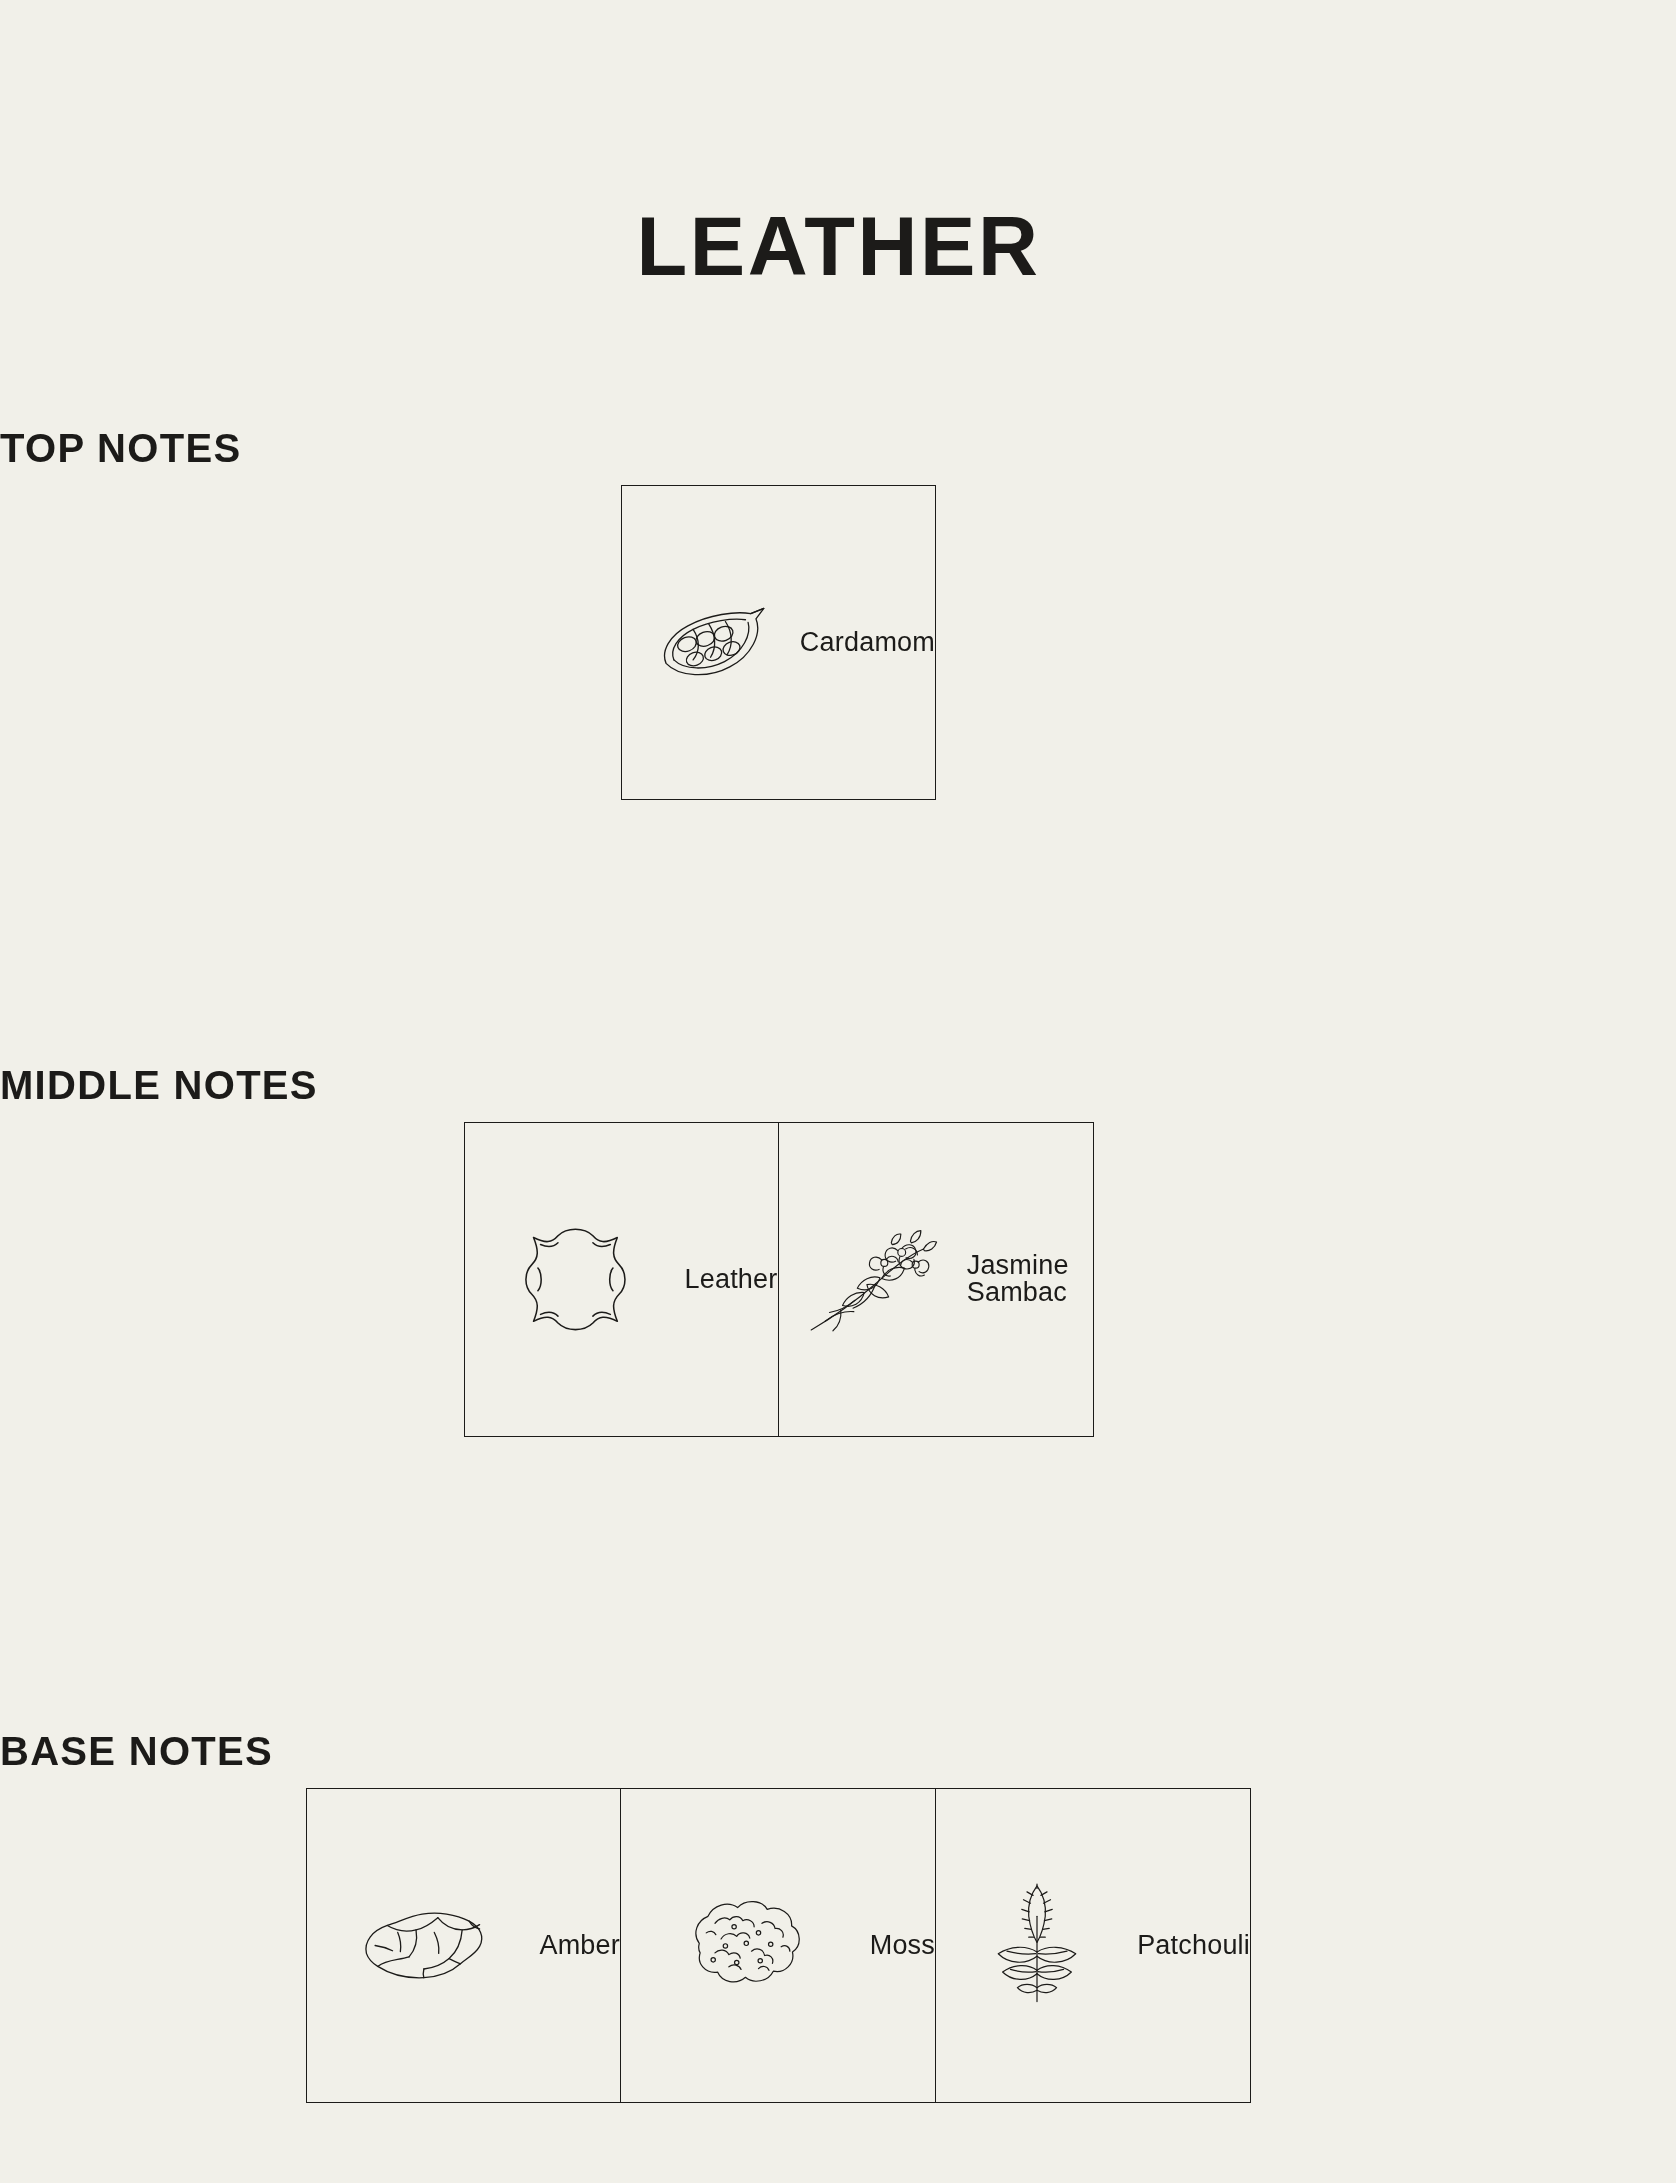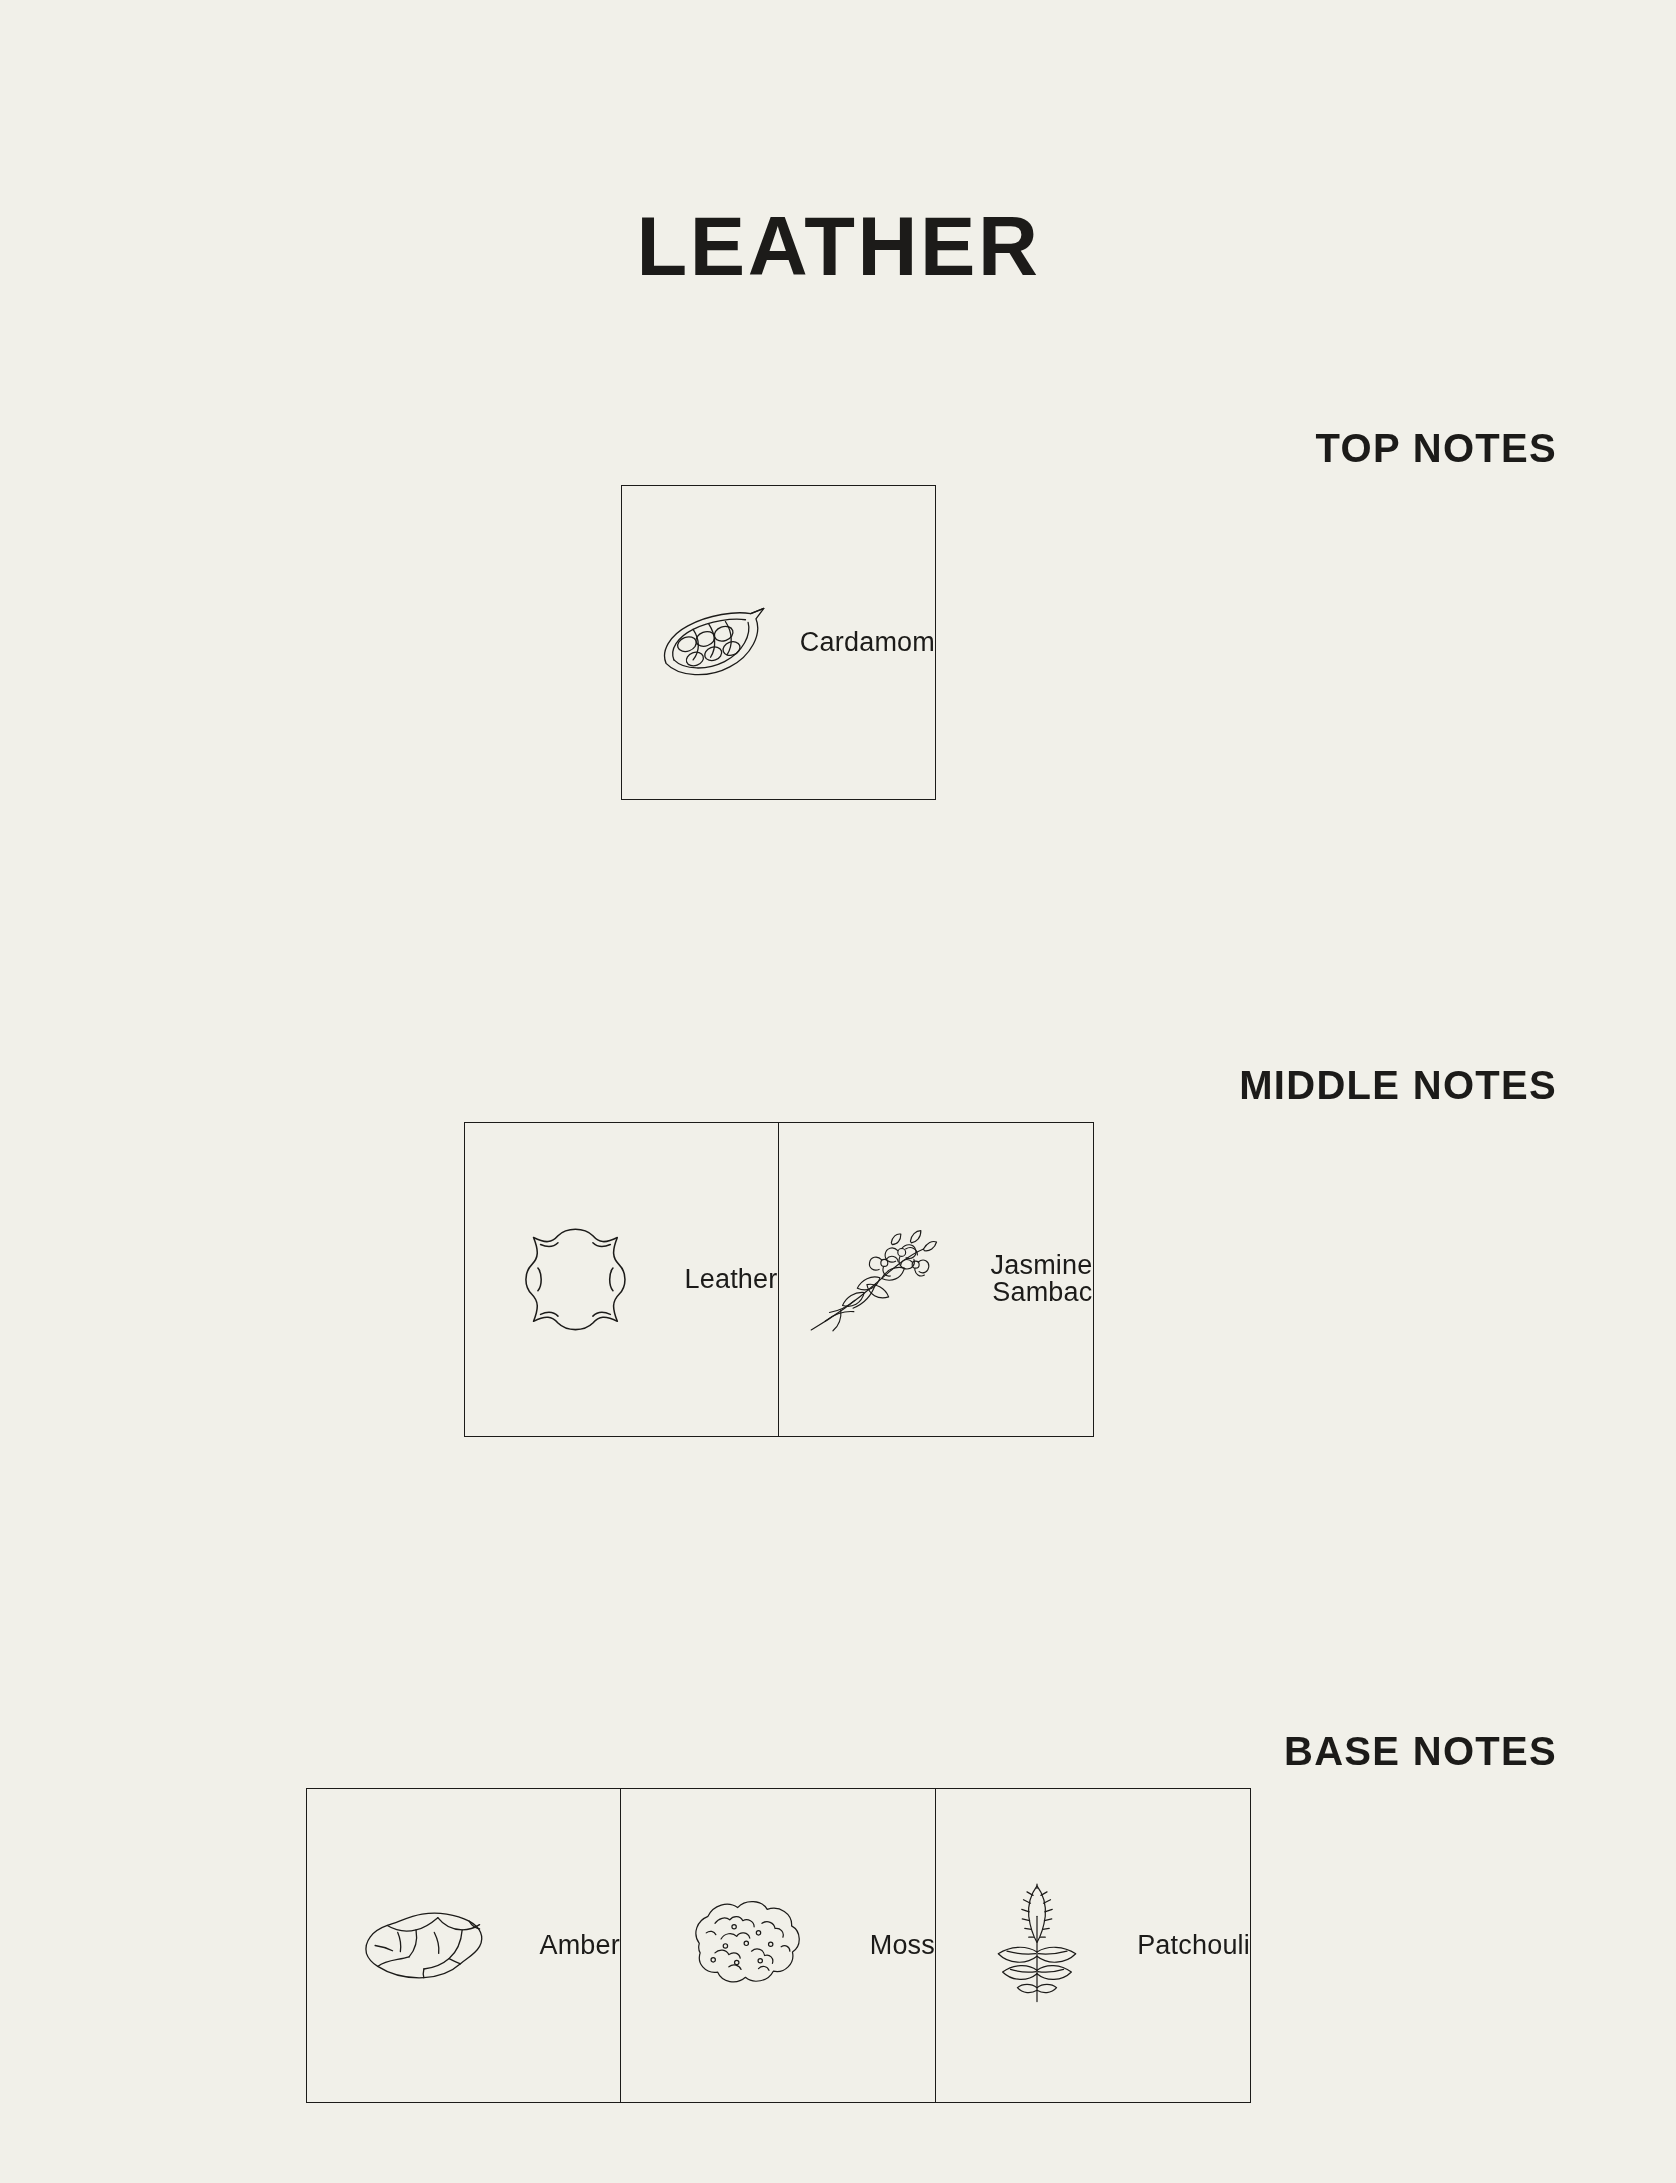--- a/index.html
+++ b/index.html
@@ -32,21 +32,21 @@
     font-weight: 700;
     letter-spacing: 2.6px;
     color: #1c1b19;
     line-height: 1;
   }
 
   .section {
     position: absolute;
     left: 0;
     width: 1557px;
-    text-align: right;
+    text-align: left;
   }
 
   .section-title {
     font-size: 40px;
     font-weight: 700;
     letter-spacing: 1.3px;
     color: #1c1b19;
     margin: 0 0 16.6px 0;
     line-height: 1;
   }

